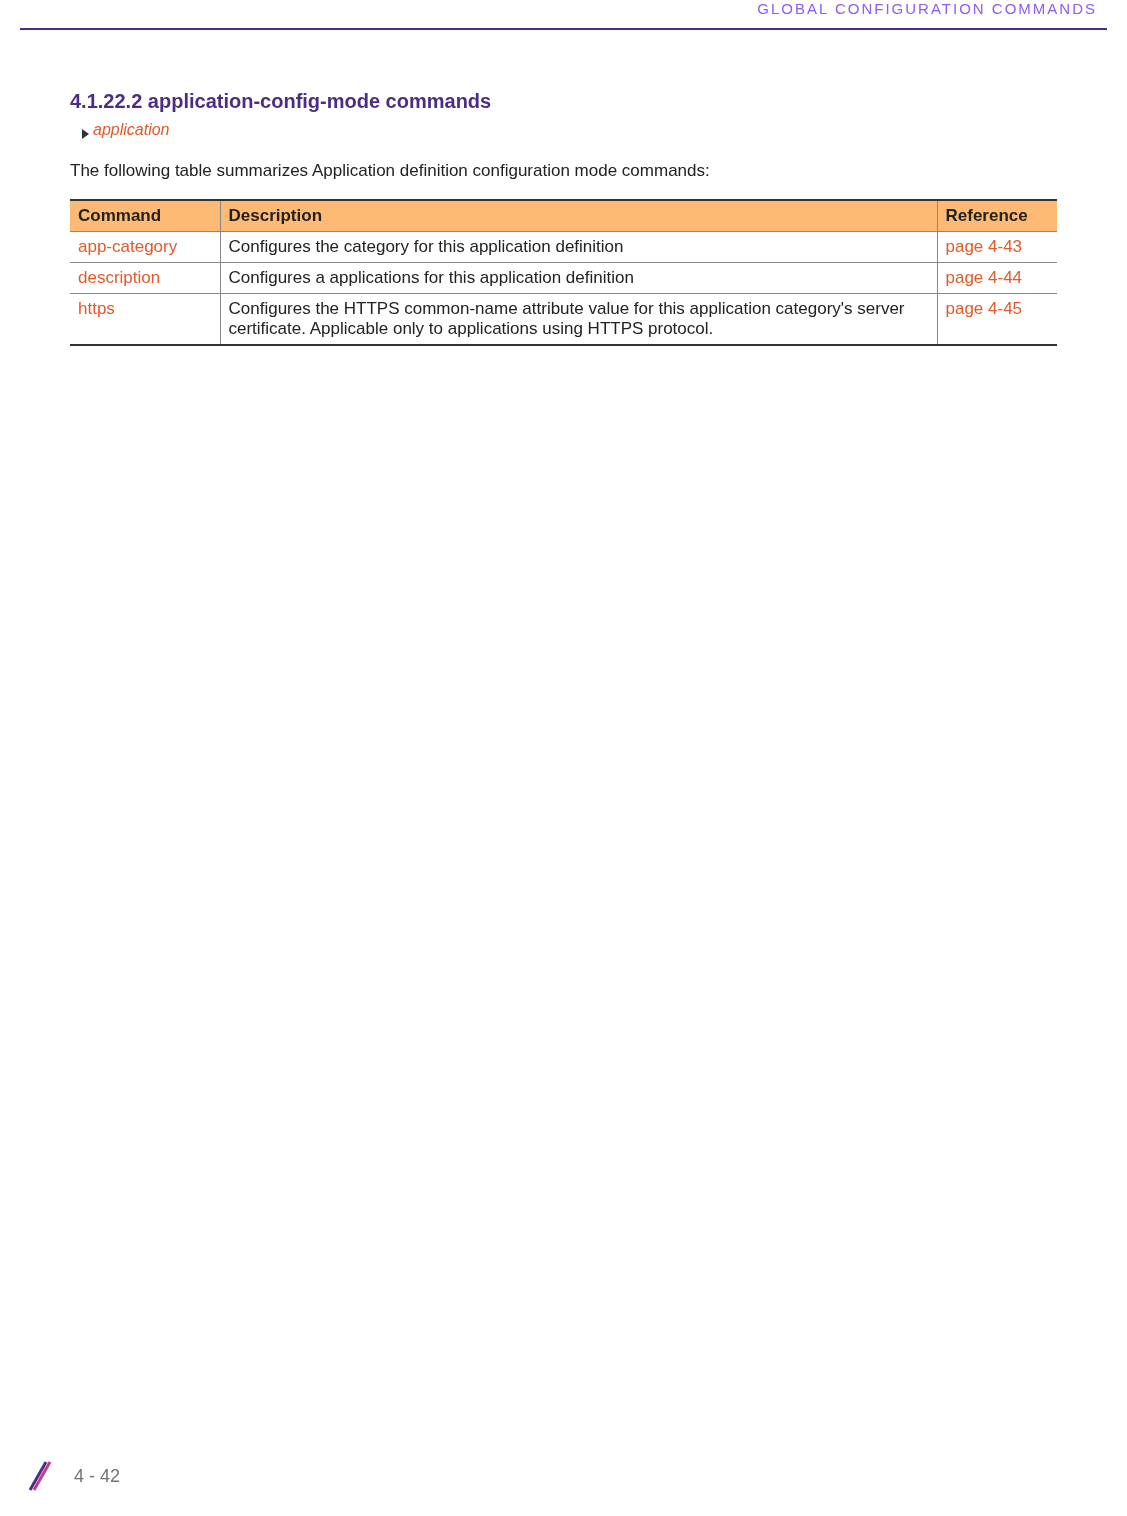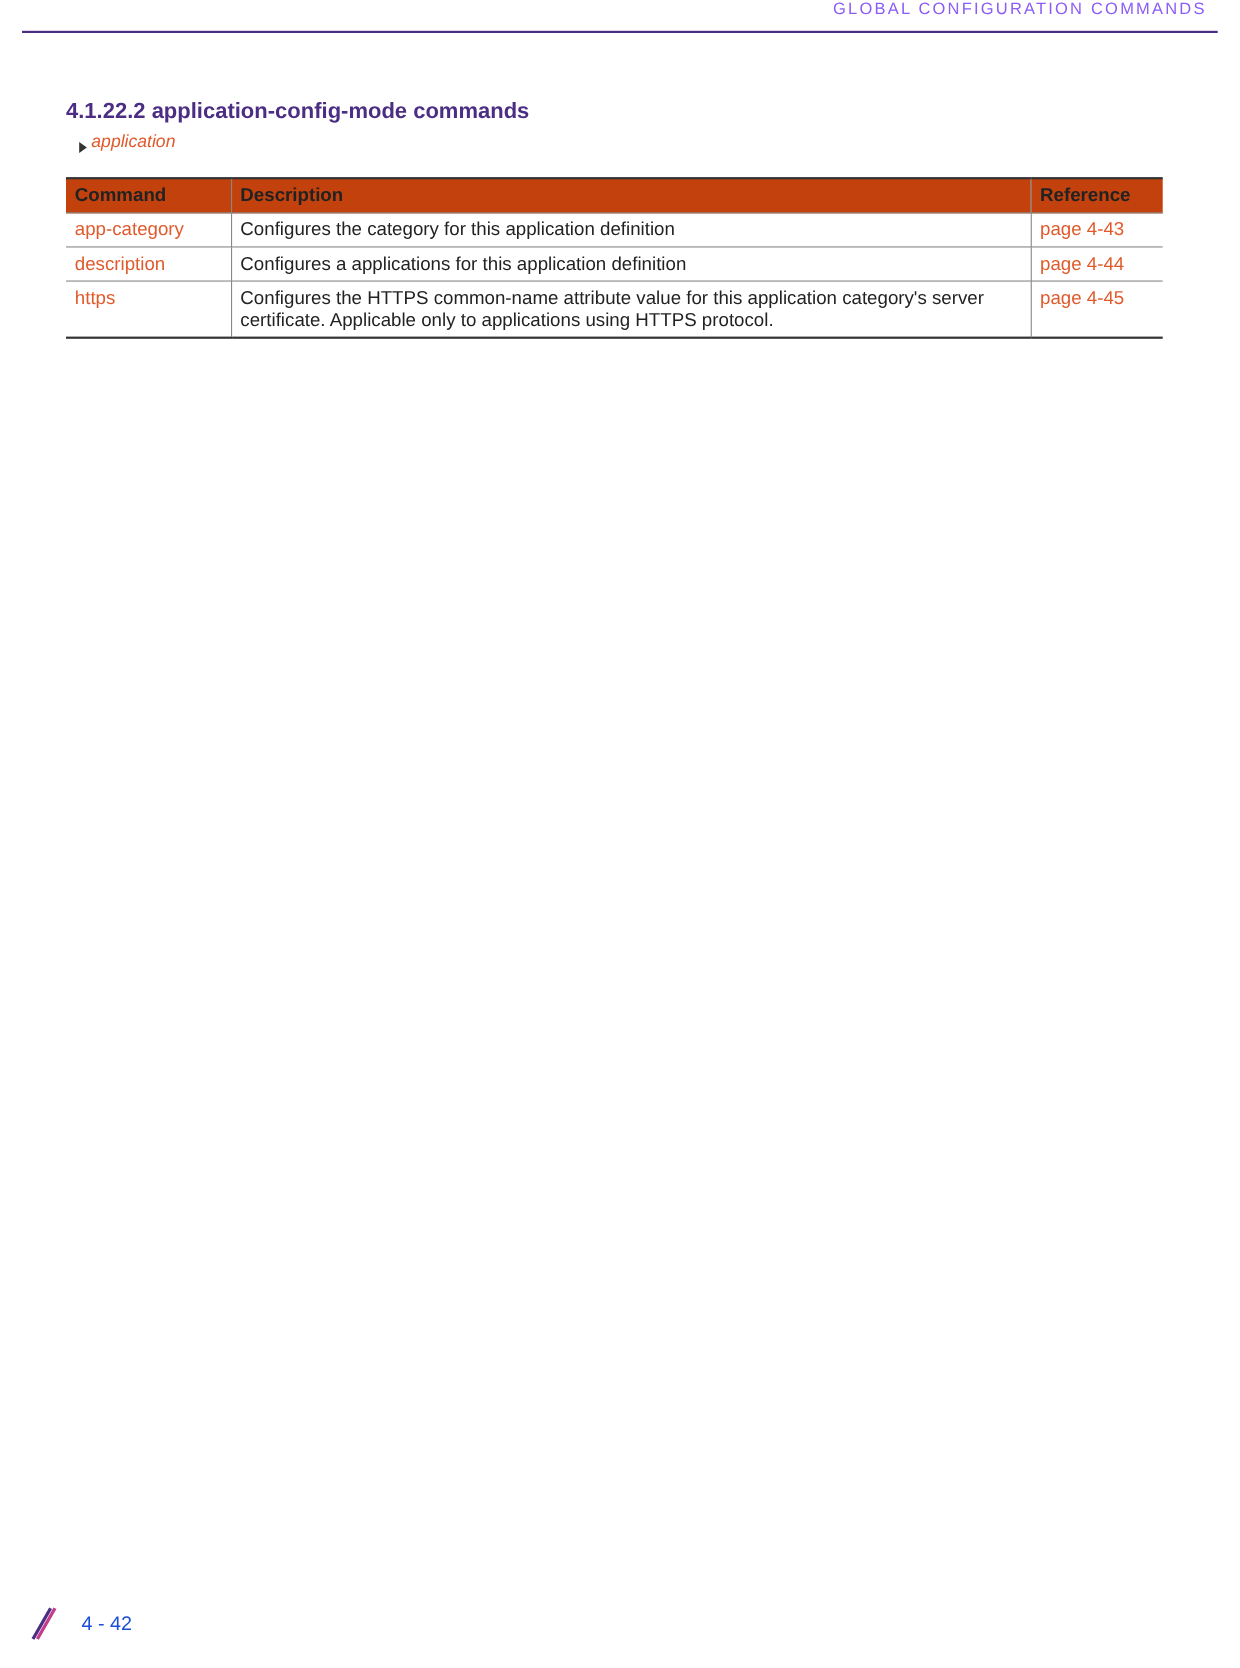--- a/index.html
+++ b/index.html
@@ -27,21 +27,21 @@
       top: 0;
       right: 30px;
       font-size: 15px;
       letter-spacing: 2px;
       color: #8b5cf6;
       font-weight: 300;
     }
     .content {
       position: absolute;
       top: 90px;
-      left: 60px;
+      left: 70px;
       right: 70px;
     }
     .section-heading {
       color: #4b2e83;
       font-weight: bold;
       font-size: 20px;
       margin-bottom: 8px;
     }
     .application-link-row {
       display: flex;
@@ -82,21 +82,21 @@
       color: #777;
       margin-left: 6px;
     }
     table.command-table {
       width: 100%;
       border-collapse: collapse;
       font-size: 17px;
     }
     table.command-table th {
       text-align: left;
-      background: #c2410c;
+      background: #fdba74;
       border: 1px solid #888;
       padding: 5px 8px;
       font-weight: bold;
       color: #222;
     }
     table.command-table td {
       border: 1px solid #888;
       padding: 5px 8px;
       vertical-align: top;
       color: #222;
@@ -140,38 +140,39 @@
     .footer-right {
       display: flex;
       align-items: center;
       gap: 18px;
     }
     .slash-icon {
       width: 36px;
       height: 36px;
     }
     .page-number {
-      color: #1d4ed8;
+      color: #737373;
       font-size: 18px;
     }
   </style>
 </head>
 <body>
 
 <div class="header-text">GLOBAL CONFIGURATION COMMANDS</div>
 <div class="header-line"></div>
 
 <div class="content">
   <h2 class="section-heading">4.1.22.2 application-config-mode commands</h2>
 
   <div class="application-link-row">
     <span class="triangle-icon"></span>
     <span class="application-link">application</span>
   </div>
 
+  <p class="intro-text">The following table summarizes Application definition configuration mode commands:</p>
 
 
   <table class="command-table">
     <colgroup>
       <col class="col-command">
       <col>
       <col class="col-reference">
     </colgroup>
     <thead>
       <tr>

